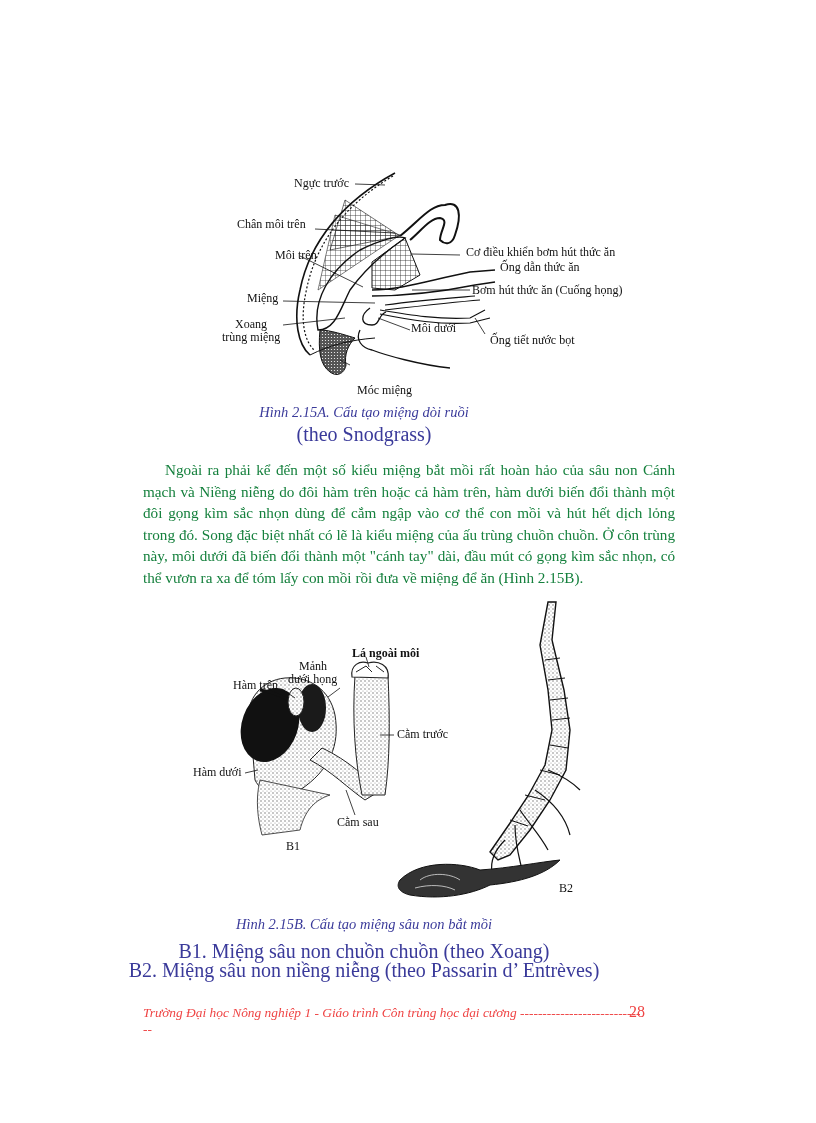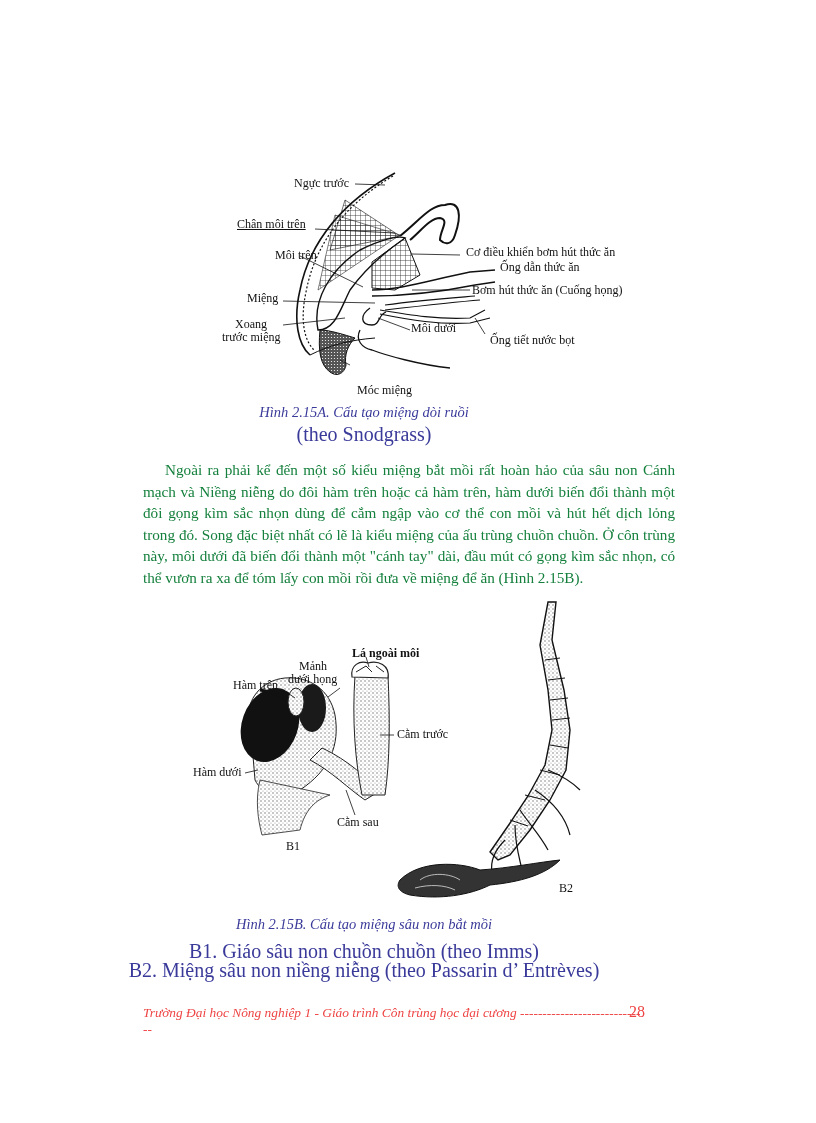--- a/index.html
+++ b/index.html
@@ -63,25 +63,25 @@
       <line x1="283" y1="325" x2="345" y2="318"></line>
       <line x1="350" y1="365" x2="340" y2="360"></line>
       <line x1="412" y1="254" x2="460" y2="255"></line>
       <line x1="412" y1="290" x2="470" y2="290"></line>
       <line x1="378" y1="318" x2="410" y2="330"></line>
       <line x1="475" y1="318" x2="485" y2="334"></line>
     </g>
   </svg>
 
   <span class="lbl" style="left:294px;top:177px;">Ngực trước</span>
-  <span class="lbl" style="left:237px;top:218px;text-decoration:underline;">Chân môi trên</span>
+  <span class="lbl" style="left:237px;top:218px;">Chân môi trên</span>
   <span class="lbl" style="left:253px;top:249px;margin-left:22px;">Môi trên</span>
   <span class="lbl" style="left:247px;top:292px;">Miệng</span>
   <span class="lbl" style="left:235px;top:318px;">Xoang</span>
-  <span class="lbl" style="left:222px;top:331px;">trước miệng</span>
+  <span class="lbl" style="left:222px;top:331px;">trùng miệng</span>
   <span class="lbl" style="left:357px;top:384px;">Móc miệng</span>
   <span class="lbl" style="left:466px;top:246px;">Cơ điều khiển bơm hút thức ăn</span>
   <span class="lbl" style="left:500px;top:261px;">Ống dẫn thức ăn</span>
   <span class="lbl" style="left:472px;top:284px;">Bơm hút thức ăn (Cuống họng)</span>
   <span class="lbl" style="left:411px;top:322px;">Môi dưới</span>
   <span class="lbl" style="left:490px;top:334px;">Ống tiết nước bọt</span>
 
   <div class="caption cap-title" style="top:404px;">Hình 2.15A. Cấu tạo miệng dòi ruồi</div>
   <div class="caption cap-sub" style="top:423px;">(theo Snodgrass)</div>
 </div>
@@ -156,20 +156,20 @@
   <span class="lbl" style="left:299px;top:660px;">Mảnh</span>
   <span class="lbl" style="left:288px;top:673px;">dưới họng</span>
   <span class="lbl" style="left:233px;top:679px;">Hàm trên</span>
   <span class="lbl" style="left:397px;top:728px;">Cằm trước</span>
   <span class="lbl" style="left:193px;top:766px;">Hàm dưới</span>
   <span class="lbl" style="left:337px;top:816px;">Cằm sau</span>
   <span class="lbl" style="left:286px;top:840px;">B1</span>
   <span class="lbl" style="left:559px;top:882px;">B2</span>
 
   <div class="caption cap-title" style="top:916px;">Hình 2.15B. Cấu tạo miệng sâu non bắt mồi</div>
-  <div class="caption cap-sub" style="top:940px;">B1. Giáo sâu non chuồn chuồn (theo Imms)</div>
+  <div class="caption cap-sub" style="top:940px;">B1. Miệng sâu non chuồn chuồn (theo Xoang)</div>
   <div class="caption cap-sub" style="top:959px;">B2. Miệng sâu non niềng niễng (theo Passarin d’ Entrèves)</div>
 </div>
 
 <div class="footer">
   <span class="src">Trường Đại học Nông nghiệp 1 - Giáo trình Côn trùng học đại cương -----------------------------</span>
   <span class="page">28</span>
 </div>
 
 </body></html>

